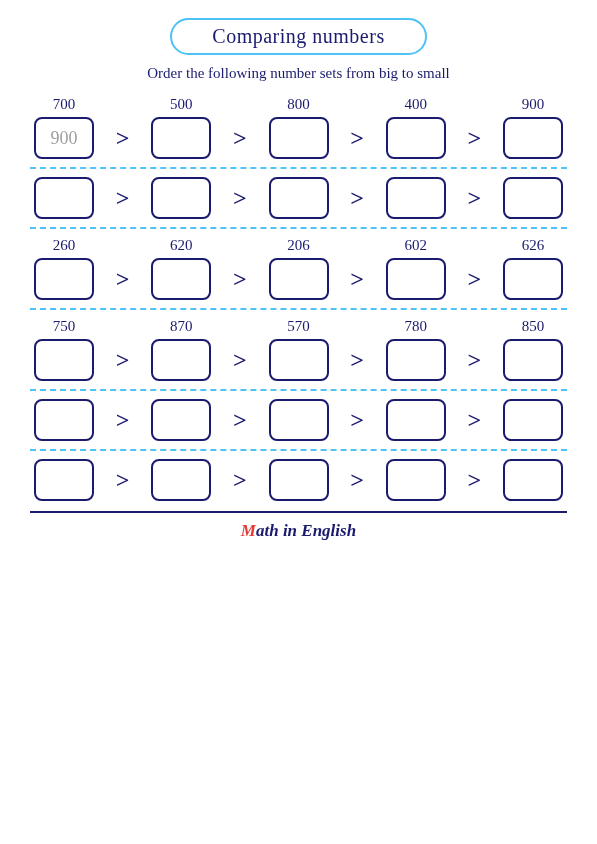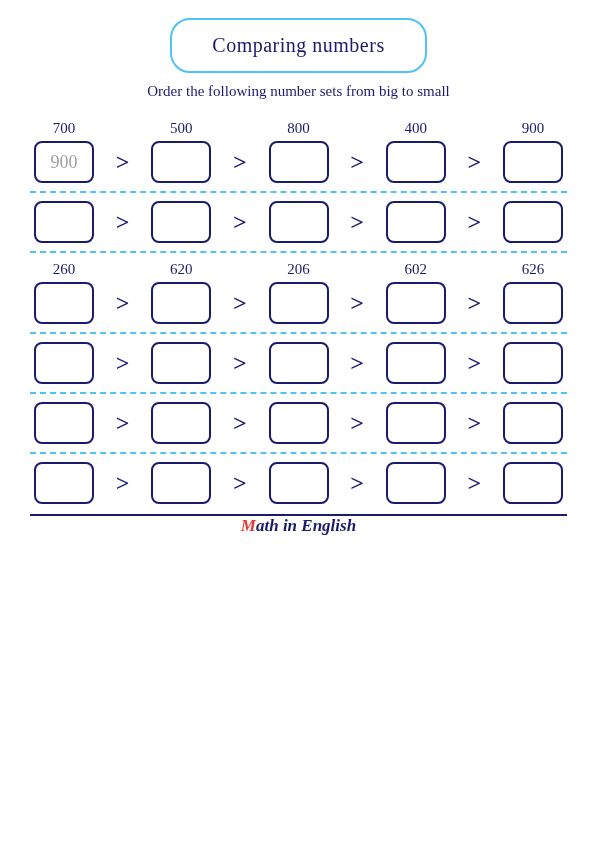--- a/index.html
+++ b/index.html
@@ -15,32 +15,32 @@
 
     .title-container {
       display: flex;
       justify-content: center;
       margin-bottom: 10px;
     }
 
     .title-box {
       border: 2px solid #4fc3f7;
       border-radius: 20px;
-      padding: 14px 40px;
+      padding: 5px 40px;
       font-size: 20px;
       font-weight: normal;
       color: #1a1a6e;
       letter-spacing: 0.5px;
     }
 
     .subtitle {
       text-align: center;
       font-size: 15px;
       color: #1a1a6e;
-      margin-bottom: 20px;
+      margin-bottom: 14px;
     }
 
     .section {
       margin-bottom: 6px;
     }
 
     .numbers-row {
       display: flex;
       justify-content: space-between;
       align-items: center;
@@ -92,20 +92,21 @@
 
     .divider {
       border: none;
       border-top: 2px dashed #4fc3f7;
       margin: 4px 0 8px 0;
     }
 
     .footer {
       border-top: 2px solid #1a1a6e;
       margin-top: 10px;
+      padding-top: 8px;
       text-align: center;
       font-size: 17px;
       color: #1a1a6e;
     }
 
     .footer .m-red {
       color: #e53935;
       font-weight: bold;
       font-style: italic;
     }
@@ -175,20 +176,27 @@
         <div class="greater-than">&gt;</div>
         <div class="answer-box"></div>
         <div class="greater-than">&gt;</div>
         <div class="answer-box"></div>
         <div class="greater-than">&gt;</div>
         <div class="answer-box"></div>
       </div>
       <hr class="divider">
     </div>
     <div class="section">
+      <div class="numbers-row">
+        <div class="num-label">750</div>
+        <div class="num-label">870</div>
+        <div class="num-label">570</div>
+        <div class="num-label">780</div>
+        <div class="num-label">850</div>
+      </div>
       <div class="boxes-row">
         <div class="answer-box"></div>
         <div class="greater-than">&gt;</div>
         <div class="answer-box"></div>
         <div class="greater-than">&gt;</div>
         <div class="answer-box"></div>
         <div class="greater-than">&gt;</div>
         <div class="answer-box"></div>
         <div class="greater-than">&gt;</div>
         <div class="answer-box"></div>

